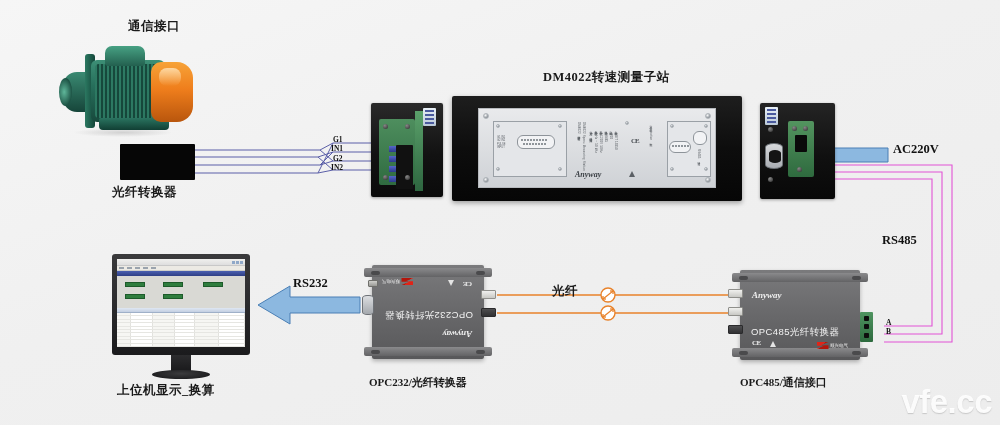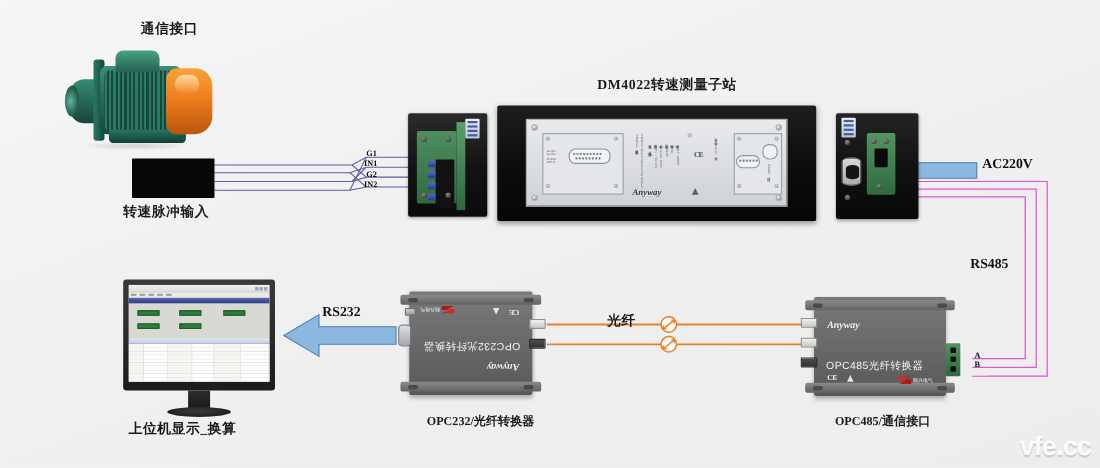--- a/index.html
+++ b/index.html
@@ -17,21 +17,21 @@
   .abs { position: absolute; }
 
   
   .cap {
     font-family: "Liberation Serif", serif;
     font-weight: bold;
     color: #1a1a1a;
     white-space: nowrap;
   }
   .cap-cn { font-size: 12.5px; letter-spacing: .5px; }
-  .cap-sm { font-size: 11px; margin-left: 19px; }
+  .cap-sm { font-size: 11px; }
   .wirelbl {
     font-family: "Liberation Serif", serif;
     font-weight: bold; font-size: 7.5px; color: #111;
     white-space: nowrap;
   }
 
   
   .pump-wrap { left: 55px; top: 38px; width: 160px; height: 105px; }
   .pump-body {
     position:absolute; left: 36px; top: 22px; width: 74px; height: 62px;
@@ -318,21 +318,21 @@
   .rs232-plug {
     position:absolute; left:-10px; top:30px; width:12px; height:20px;
     background: linear-gradient(180deg,#dcdee1,#a4a8ad);
     border:1px solid #6d7176; border-radius:5px/3px;
   }
 
   
   .watermark {
     right: 8px; bottom: 4px;
     font-family:"Liberation Sans",sans-serif;
-    font-size: 24px; font-weight: bold;
+    font-size: 33px; font-weight: bold;
     color: rgba(255,255,255,.92);
     text-shadow: 0 1px 1px rgba(170,170,170,.55);
     letter-spacing: -.5px;
   }
 </style>
 </head>
 <body>
 
 <div id="stage">
 
@@ -404,21 +404,21 @@
     <div class="pump-flange"></div>
     <div class="pump-body"></div>
     <div class="pump-fins"></div>
     <div class="pump-top"></div>
     <div class="pump-foot"></div>
     <div class="pump-motor"></div>
     <div class="pump-motor-hl"></div>
   </div>
 
   <div class="abs sensor-box"></div>
-  <div class="abs cap cap-cn" style="left:112px; top:184px;">转速脉冲输入</div>
+  <div class="abs cap cap-cn" style="left:112px; top:184px;">光纤转换器</div>
 
   <div class="abs wirelbl" style="left:333px; top:135px;">G1</div>
   <div class="abs wirelbl" style="left:331px; top:144px;">IN1</div>
   <div class="abs wirelbl" style="left:333px; top:154px;">G2</div>
   <div class="abs wirelbl" style="left:331px; top:163px;">IN2</div>
 
   <div class="abs cap cap-cn" style="left:543px; top:69px;">DM4022转速测量子站</div>
 
   <div class="abs mod-left">
     <div class="green-panel">

